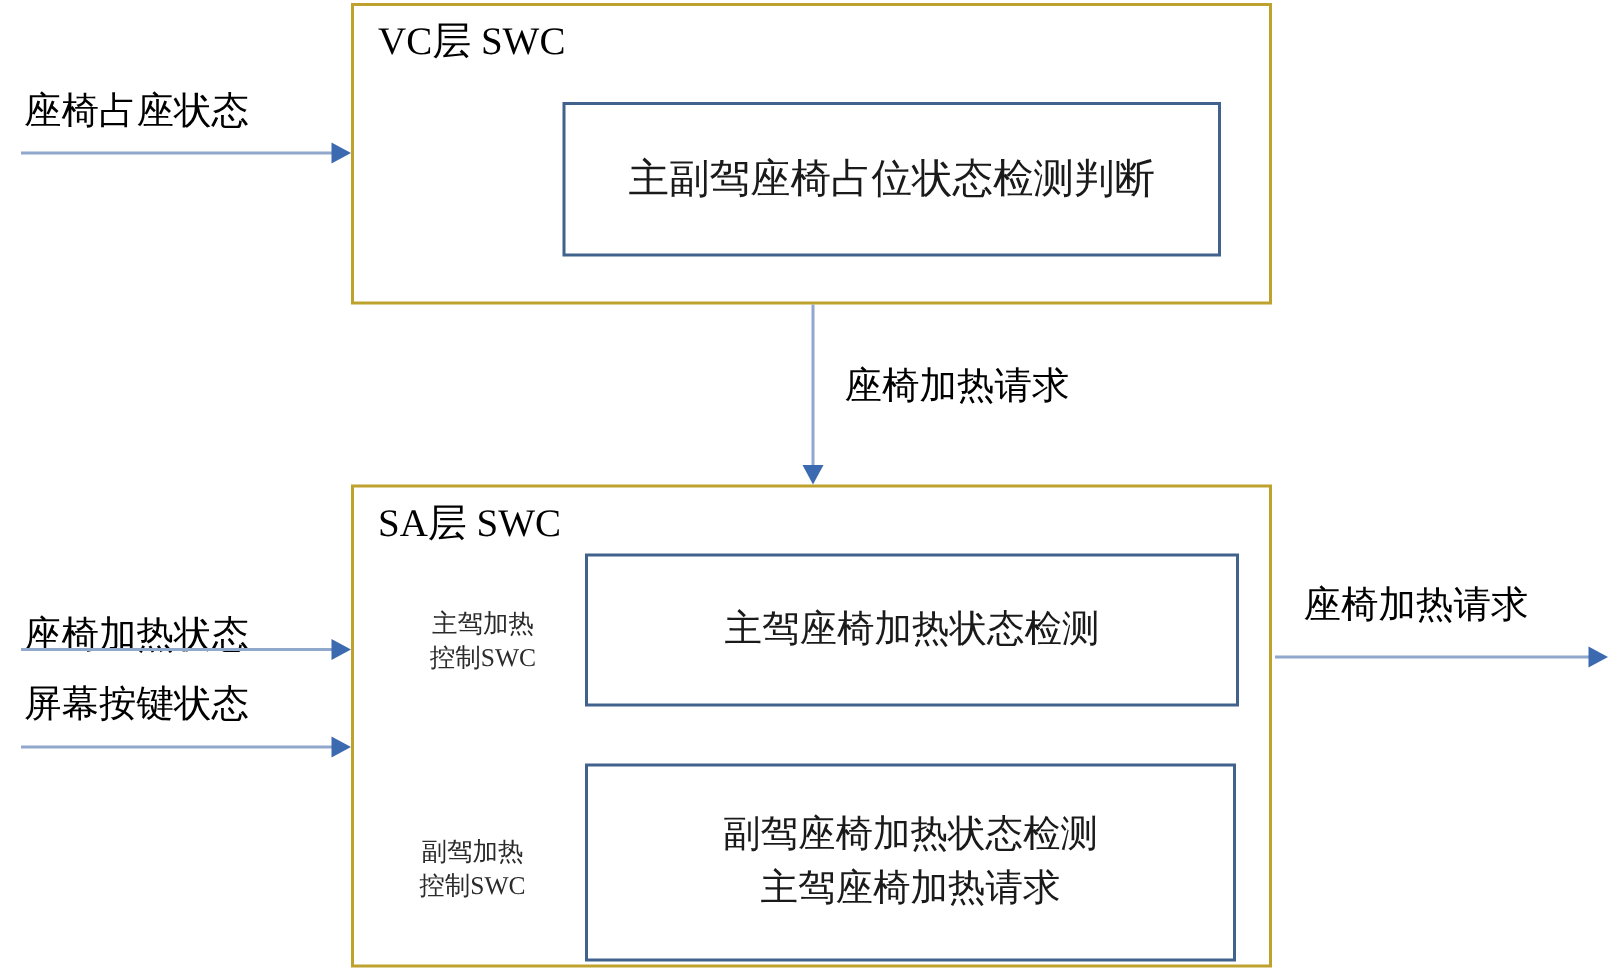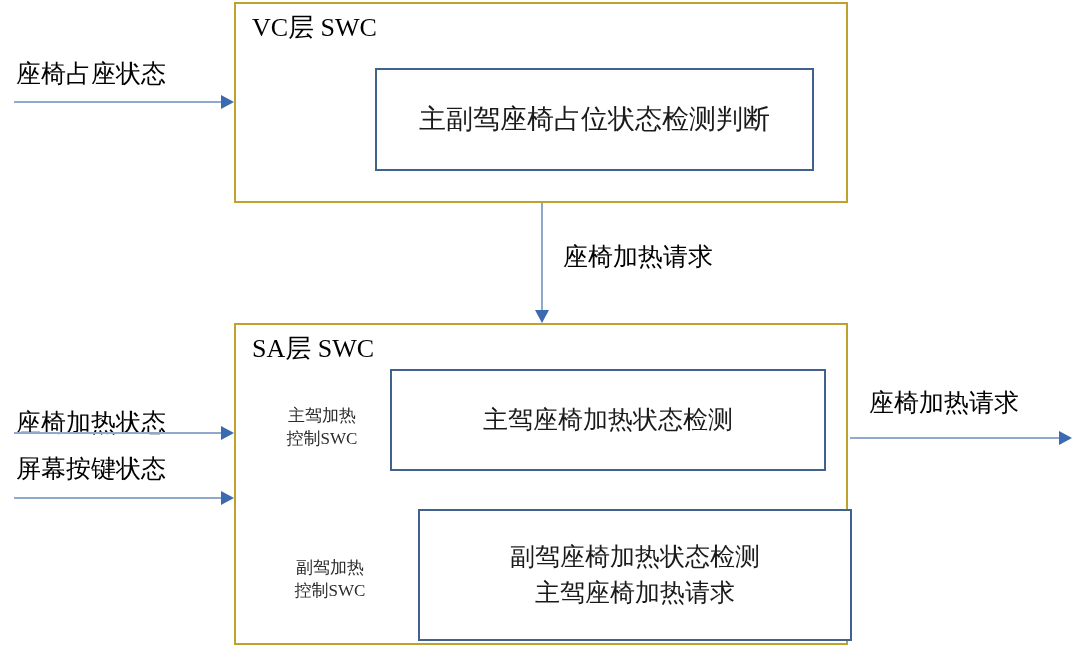--- a/index.html
+++ b/index.html
@@ -55,36 +55,35 @@
     left: 375px; top: 68px; width: 439px; height: 103px;
     font-size: 27px;
   }
   #sa-inner-main {
     left: 390px; top: 369px; width: 436px; height: 102px;
     font-size: 25px;
   }
   #sa-inner-pass {
     left: 390px; top: 509px; width: 434px; height: 132px;
     font-size: 25px;
-    margin-left: 28px;
   }
   .inner-line { line-height: 1.45; white-space: nowrap; }
 
   
   .swc-label {
     position: absolute;
     font-family: "Liberation Serif", "DejaVu Serif", serif;
     font-size: 17px;
     color: #2b2b2b;
     line-height: 1.35;
     text-align: center;
     white-space: nowrap;
   }
   #swc-main { left: 266px; top: 405px; width: 112px; }
-  #swc-pass { left: 274px; top: 557px; width: 112px; }
+  #swc-pass { left: 259px; top: 557px; width: 112px; }
 
   
   .signal-label {
     position: absolute;
     font-family: Liberation Mono, monospace;
     font-size: 25px;
     color: #000000;
     white-space: nowrap;
   }
   #lbl-occupancy   { left: 16px;  top: 57px; }

